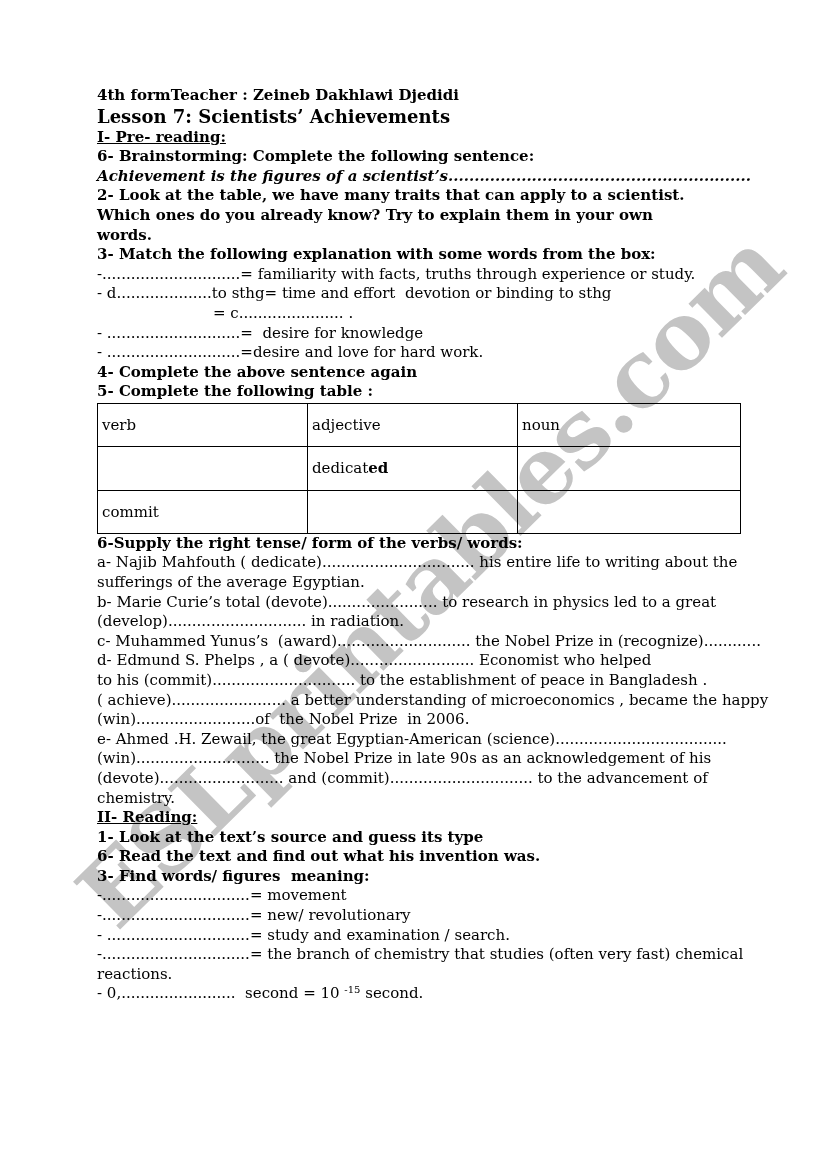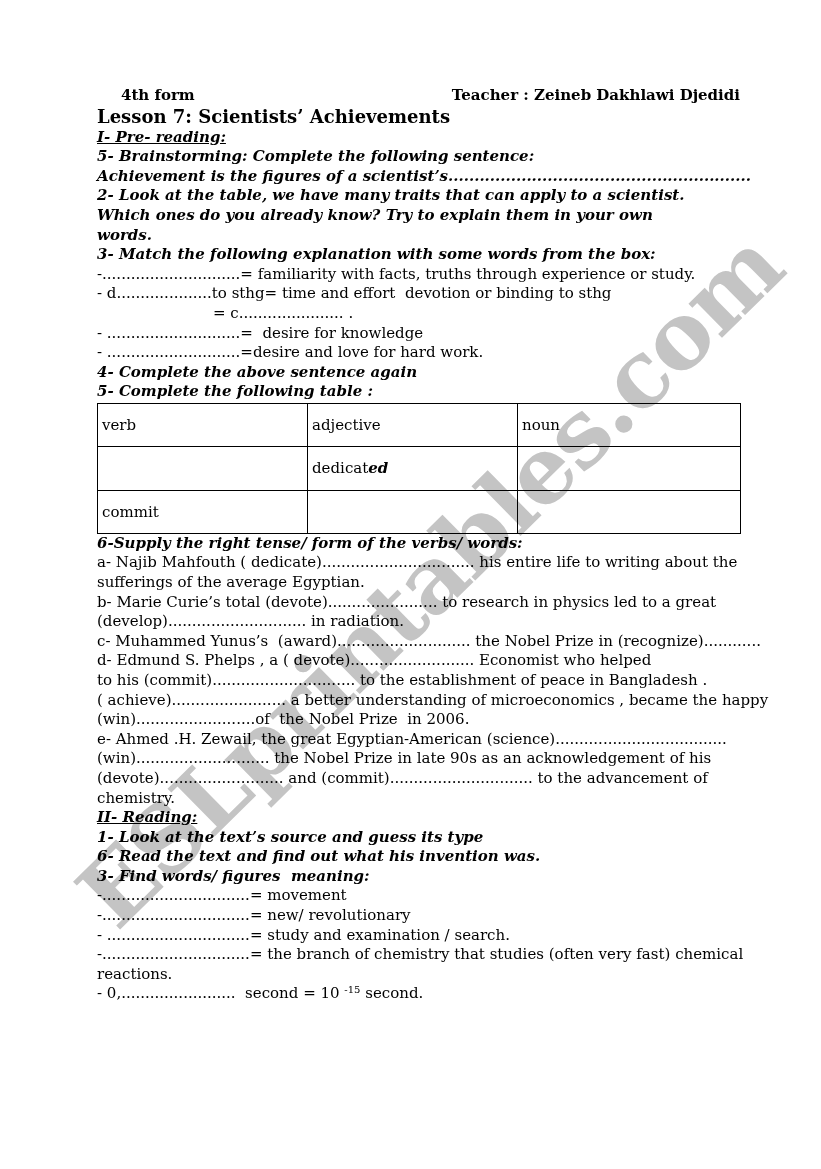--- a/index.html
+++ b/index.html
@@ -4,24 +4,24 @@
 <style>
   html,body{margin:0;padding:0;background:#ffffff;}
   .page{position:relative;width:821px;height:1169px;background:#ffffff;overflow:hidden;
         font-family:"DejaVu Serif",serif;color:#000;}
   .watermark{position:absolute;left:430px;top:580px;
              transform:translate(-50%,-50%) rotate(-44.5deg);
              font-size:92px;font-weight:bold;letter-spacing:-2px;
              color:#c4c4c4;white-space:nowrap;z-index:0;user-select:none;}
   .content{position:absolute;left:97px;top:86px;width:643px;z-index:1;
            font-size:15px;line-height:19.6px;}
-  .hdr{display:flex;justify-content:space-between;font-weight:bold;white-space:pre;margin-left:24px;}
+  .hdr{display:flex;font-weight:bold;white-space:pre;}
   .title{text-align:left;font-weight:bold;font-size:18px;line-height:22px;white-space:pre;}
   .ln{white-space:pre;}
-  .b{font-weight:bold;font-style:italic;}
+  .b{font-weight:bold;}
   .bi{font-weight:bold;font-style:italic;}
   .u{text-decoration:underline;}
   .ind{padding-left:116px;}
   table.tbl{border-collapse:collapse;table-layout:fixed;width:643px;margin:1px 0 0 0;}
   table.tbl td{border:1px solid #000;height:18.3px;padding:12px 4px;overflow:hidden;
                font-size:15px;line-height:18px;white-space:pre;}
   .supline .sup{font-size:10px;vertical-align:baseline;position:relative;top:-5px;text-align:right;}
 </style>
 </head>
 <body>
@@ -33,21 +33,21 @@
   <div class="content">
 
     <div class="hdr">
       <span>4th form</span>
       <span>Teacher : Zeineb Dakhlawi Djedidi</span>
     </div>
 
     <div class="title">Lesson 7: Scientists’ Achievements</div>
 
     <div class="ln b u">I- Pre- reading:</div>
-    <div class="ln b">5- Brainstorming: Complete the following sentence:</div>
+    <div class="ln b">6- Brainstorming: Complete the following sentence:</div>
     <div class="ln bi">Achievement is the figures of a scientist’s..........................................................</div>
     <div class="ln b">2- Look at the table, we have many traits that can apply to a scientist.</div>
     <div class="ln b">Which ones do you already know? Try to explain them in your own</div>
     <div class="ln b">words.</div>
     <div class="ln b">3- Match the following explanation with some words from the box:</div>
     <div class="ln">-.............................= familiarity with facts, truths through experience or study.</div>
     <div class="ln">- d....................to sthg= time and effort  devotion or binding to sthg</div>
     <div class="ln ind">= c...................... .</div>
     <div class="ln">- ............................=  desire for knowledge</div>
     <div class="ln">- ............................=desire and love for hard work.</div>

